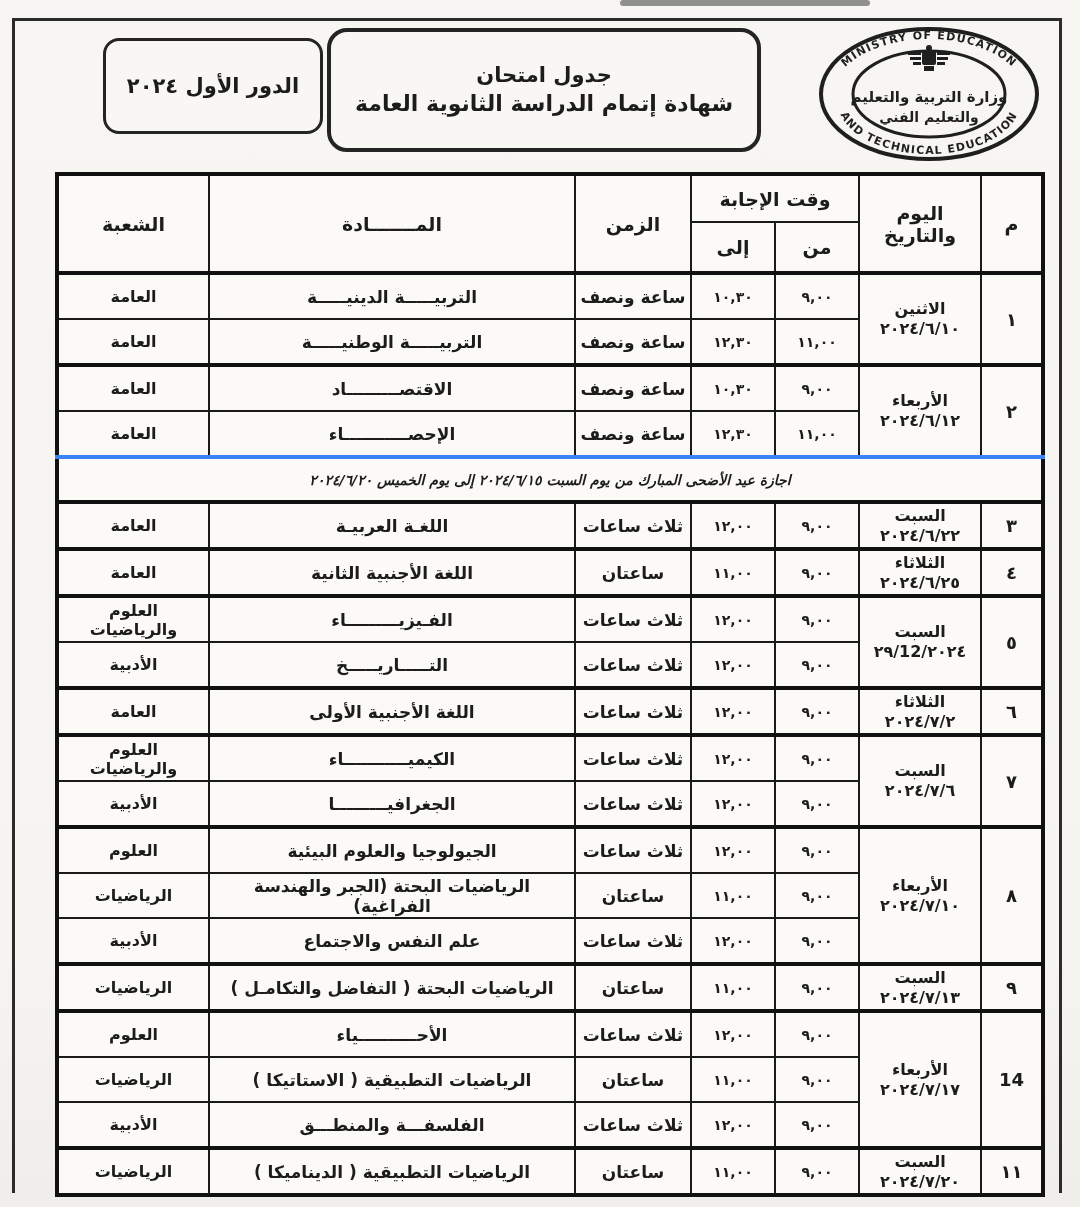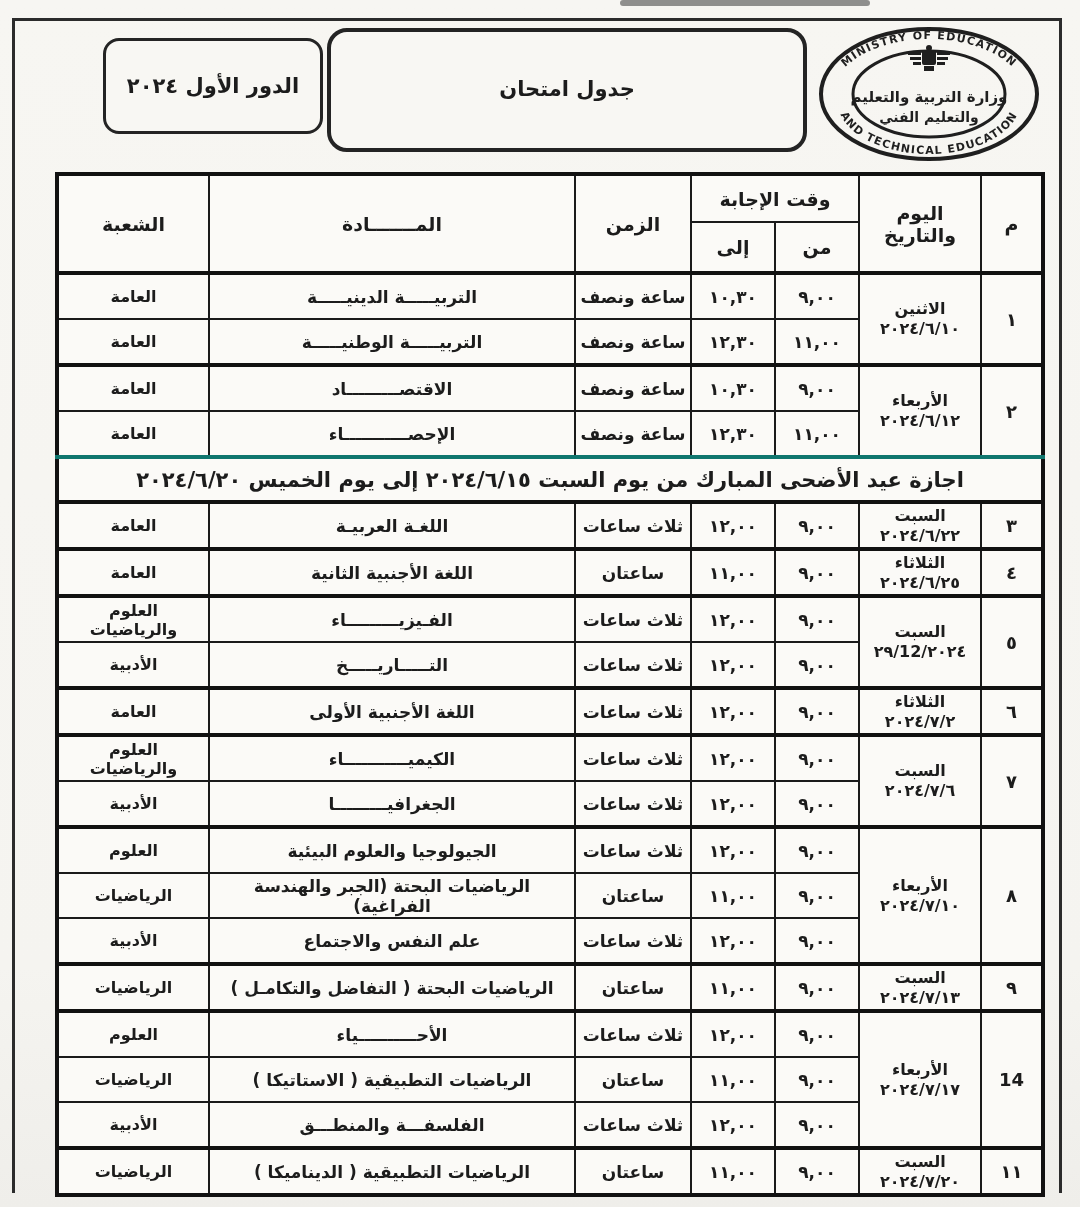--- a/index.html
+++ b/index.html
@@ -27,21 +27,21 @@
   
   .round-box{
     position:absolute;left:70px;top:38px;width:220px;height:96px;
     border:3.5px solid #242424;border-radius:16px;
     display:flex;align-items:center;justify-content:center;
     font-size:21px;font-weight:bold;background:#f8f7f3;
     box-sizing:border-box;
     margin-left:33px;
   }
   .title-box{
-    position:absolute;left:327px;top:28px;width:480px;height:124px;
+    position:absolute;left:327px;top:28px;width:434px;height:124px;
     border:4px solid #242424;border-radius:20px;
     display:flex;flex-direction:column;align-items:center;justify-content:center;
     background:#f8f7f3;box-sizing:border-box;
     line-height:1.32;
   }
   .title-box .l1{font-size:21px;font-weight:bold;}
   .title-box .l2{font-size:22px;font-weight:bold;}
   .title-box .l3{font-size:22px;font-weight:bold;}
   .logo{position:absolute;left:812px;top:20px;width:234px;height:150px;}
   
@@ -60,27 +60,27 @@
   table{border:4px solid #111;}
   thead tr:first-child th{height:43px;}
   thead tr:last-child th{height:46px;}
   tbody td{height:41px;font-size:17px;}
   tbody tr{height:45px;}
   td.subject{font-size:17px;}
   td.branch{font-size:16px;}
   td.daydate{font-size:16px;line-height:1.25;}
   td.daydate .date{display:block;}
   td.idx{font-size:18px;}
-  td.time{font-size:17px;}
+  td.time{font-size:14px;}
   td.duration{font-size:17px;}
   tr.gs td{border-top:4px solid #111;}
   thead tr:first-child th{border-top:4px solid #111;}
   td.holiday{
-    font-size:21px;height:39px;
-    border-top:4px solid #0f766e;border-bottom:4px solid #111;
+    font-size:14px;height:39px;
+    border-top:4px solid #3b82f6;border-bottom:4px solid #111;font-style:italic;
   }
   
   col.c-idx{width:62px;}
   col.c-day{width:122px;}
   col.c-from{width:84px;}
   col.c-to{width:84px;}
   col.c-dur{width:116px;}
   col.c-subj{width:366px;}
   col.c-branch{width:152px;}
 </style>
@@ -90,20 +90,21 @@
 <div class="paper"></div>
 <div class="top-smudge"></div>
 <div class="frame"></div>
 
 <div class="round-box" dir="rtl">
   <span>الدور الأول ٢٠٢٤</span>
 </div>
 
 <div class="title-box" dir="rtl">
   <span class="l1">جدول امتحان</span>
+  <span class="l2">شهادة إتمام الدراسة الثانوية العامة</span>
 </div>
 
 <div class="logo">
   <svg viewBox="0 0 234 150" width="234" height="150">
     <defs>
       <path id="arcTop" d="M 20 76 A 97 57 0 0 1 214 76"></path>
       <path id="arcBot" d="M 26 82 A 91 52 0 0 0 208 82"></path>
     </defs>
     <ellipse cx="117" cy="74" rx="108" ry="65" fill="none" stroke="#1f1f1f" stroke-width="4"></ellipse>
     <ellipse cx="117" cy="74" rx="76" ry="43" fill="none" stroke="#1f1f1f" stroke-width="3"></ellipse>

